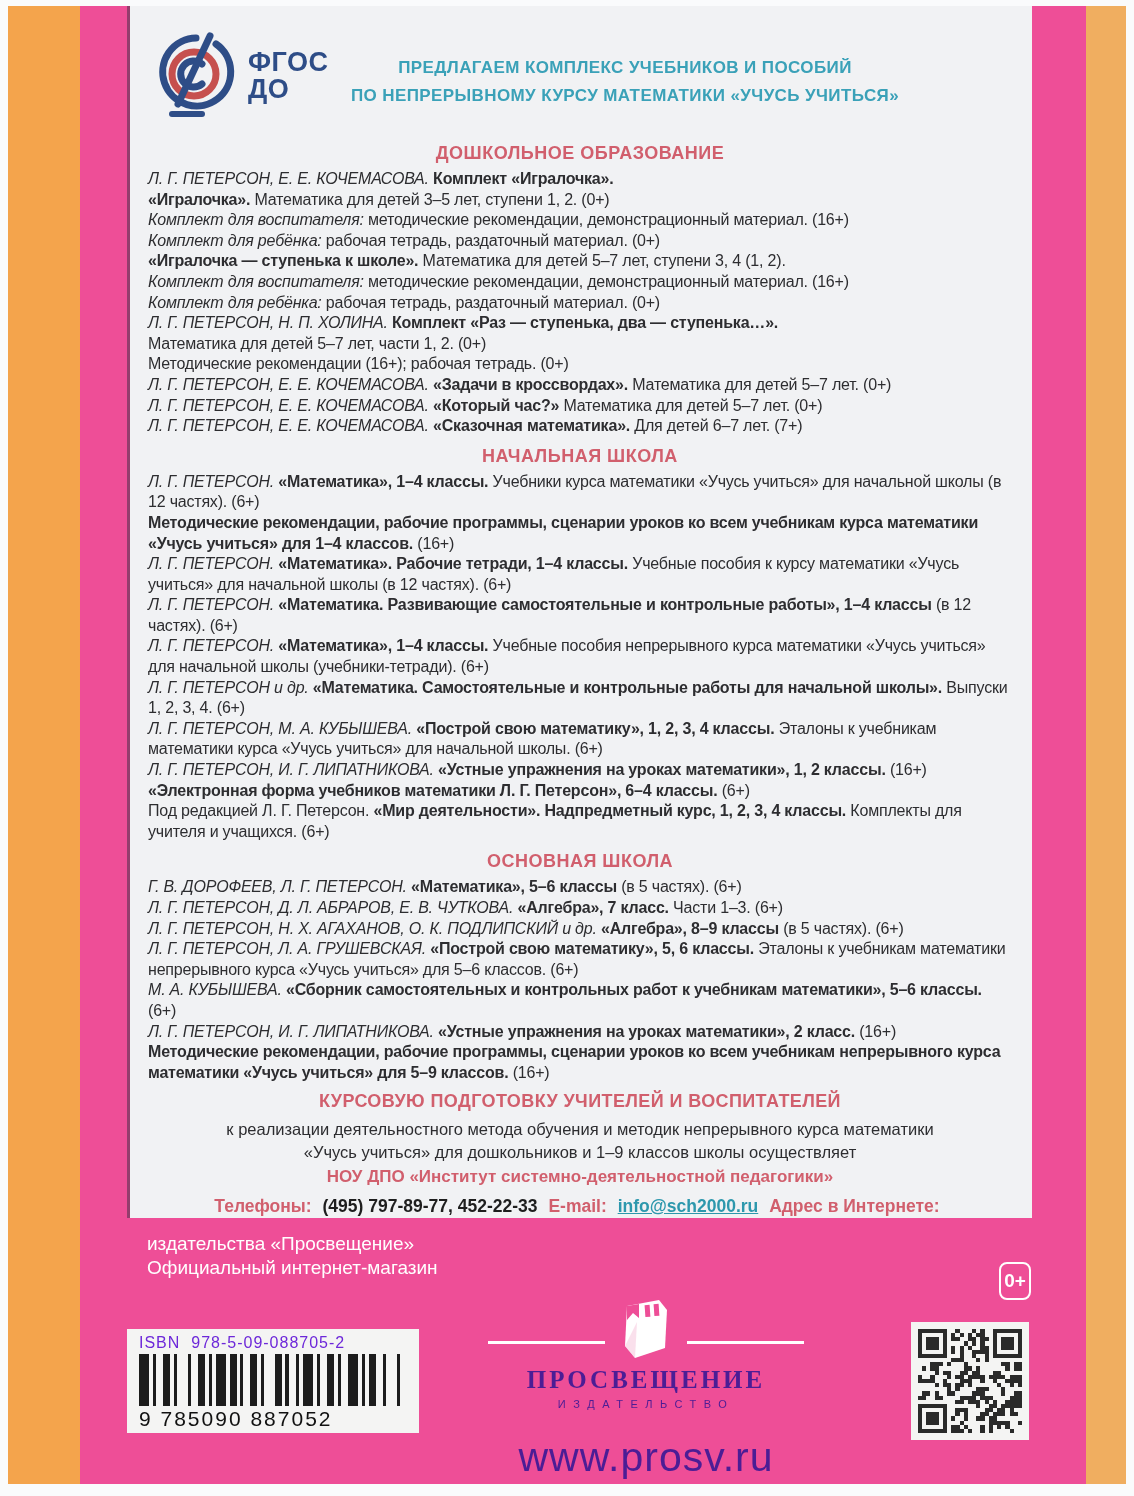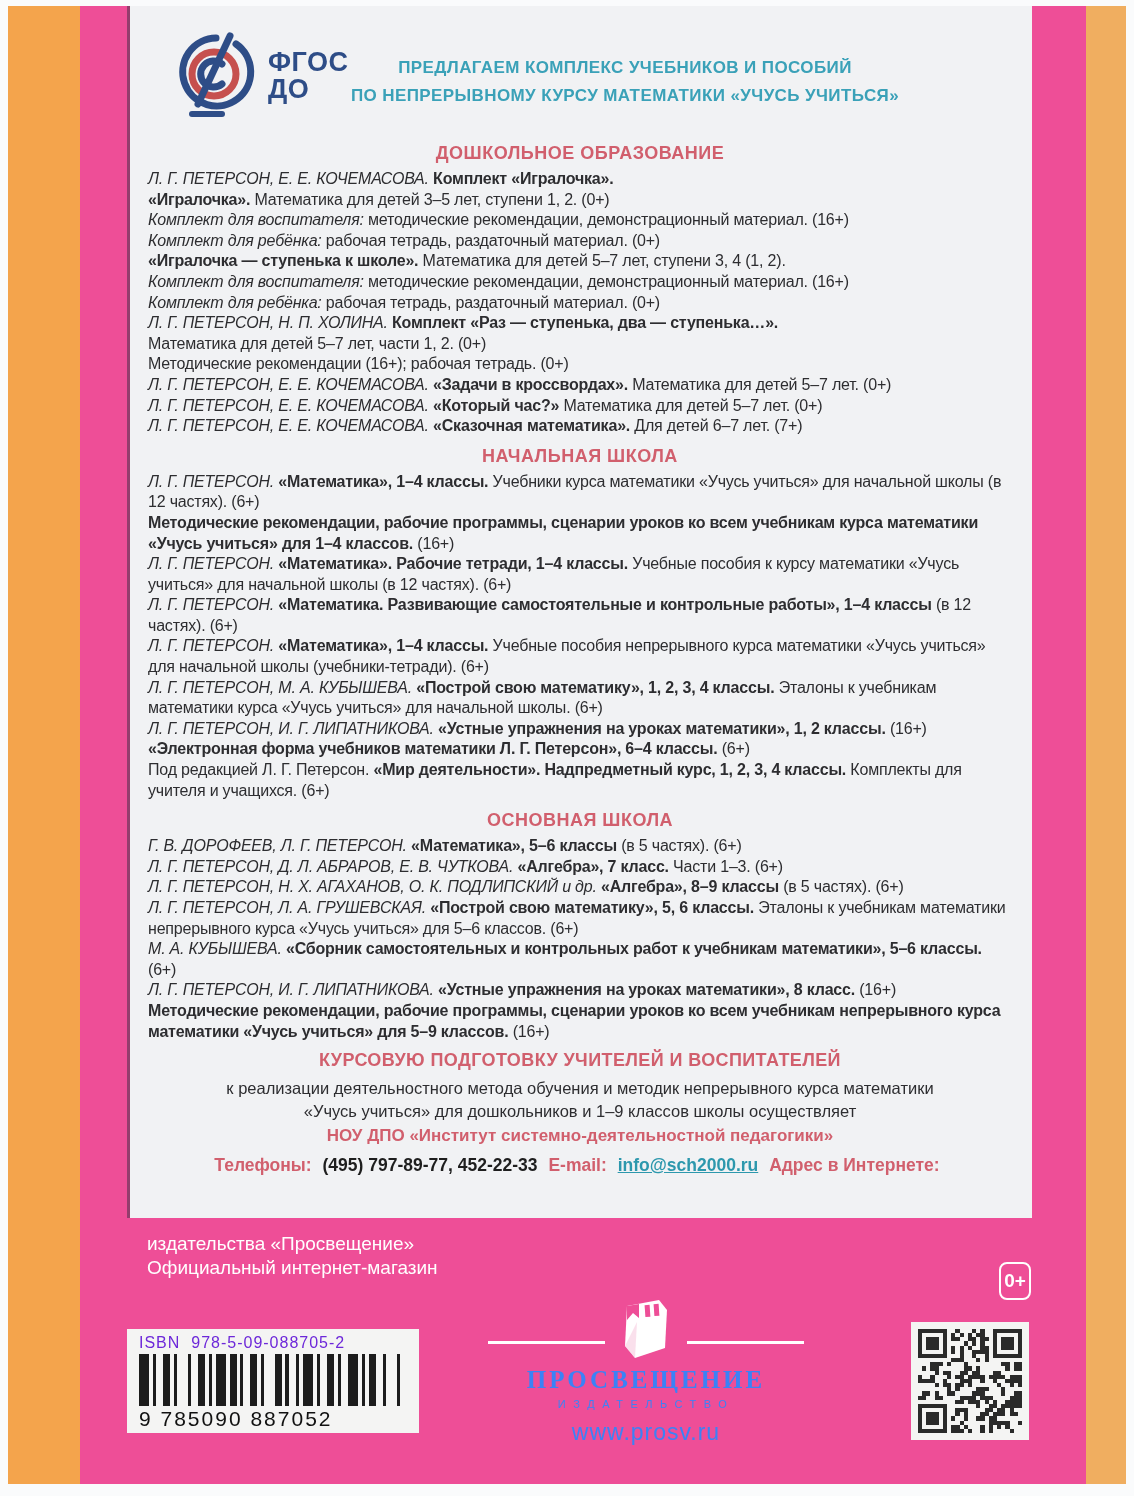--- a/index.html
+++ b/index.html
@@ -9,21 +9,21 @@
   .cover-bg{position:absolute;left:8px;top:6px;right:8px;bottom:12px;background:#ee4e97;}
   .strip-orange-left{position:absolute;left:8px;top:6px;width:72px;bottom:12px;background:#f4a44c;}
   .strip-orange-right{position:absolute;right:8px;top:6px;width:40px;bottom:12px;background:#f0ae60;}
 
   .content-box{position:absolute;left:130px;top:6px;width:902px;height:1212px;
        background:#f1f2f4;box-shadow:-3px 0 0 rgba(74,47,74,.55);
        box-sizing:border-box;padding:24px 20px 0 18px;overflow:hidden;}
 
   
   .header{position:relative;height:104px;}
-  .fgos-logo{position:absolute;left:24px;top:0;display:flex;align-items:center;gap:8px;}
+  .fgos-logo{position:absolute;left:4px;top:0;display:flex;align-items:center;gap:8px;}
   .fgos-text{color:#2e4d87;font-weight:bold;font-size:27px;line-height:27px;letter-spacing:.5px;}
   .tagline{position:absolute;left:90px;right:0;top:24px;text-align:center;
        color:#3aa1b8;font-weight:bold;font-size:17px;line-height:28px;letter-spacing:.4px;}
 
   
   .sec-title{text-align:center;color:#d15f6d;font-weight:bold;font-size:18px;
        letter-spacing:.5px;margin:9px 0 5px 0;}
   .book-item{margin:0;font-size:16px;line-height:20.6px;color:#2d2d30;letter-spacing:-0.2px;}
   .seg-i{font-style:italic;}
   .seg-b{font-weight:bold;}
@@ -43,27 +43,27 @@
   .shop-block{position:absolute;left:147px;top:1232px;color:#fff;font-size:19px;line-height:24px;}
   .shop-url{font-weight:bold;}
 
   .barcode-box{position:absolute;left:127px;top:1329px;width:292px;height:104px;
        background:#f4f4f3;box-sizing:border-box;padding:5px 12px 0 12px;}
   .isbn-line{font-size:16px;color:#6d28d9;text-align:left;letter-spacing:1px;margin-bottom:2px;}
   .stripes{display:flex;height:52px;align-items:stretch;}
   .stripes div{height:100%;}
   .bc-digits{font-size:21px;color:#111;letter-spacing:2px;margin-top:1px;}
 
-  .publisher-block{position:absolute;left:488px;top:1296px;width:316px;text-align:center;color:#3b82f6;}
+  .publisher-block{position:absolute;left:488px;top:1296px;width:316px;text-align:center;color:#4c1d95;}
   .pub-icon-row{display:flex;align-items:center;justify-content:center;gap:10px;}
   .pub-line{flex:1;height:3px;background:#fff;margin-top:26px;}
   .pub-name{font-family:"Liberation Serif",serif;font-weight:bold;font-size:25px;
        letter-spacing:3px;margin-top:4px;}
   .pub-sub{font-size:11px;letter-spacing:7.5px;margin-top:4px;}
-  .pub-site{font-size:23px;margin-top:9px;letter-spacing:1px;}
+  .pub-site{font-size:41px;margin-top:24px;letter-spacing:1px;}
 
   .age-badge{position:absolute;left:999px;top:1262px;width:28px;height:34px;
        border:2.5px solid #fff;border-radius:8px;color:#fff;font-weight:bold;font-size:19px;
        display:flex;align-items:center;justify-content:center;}
 
   .qr-box{position:absolute;left:911px;top:1322px;width:118px;height:118px;
        background:#f4f4f3;display:flex;align-items:center;justify-content:center;}
 </style>
 </head>
 <body>
@@ -110,31 +110,32 @@
         <p class="book-item"><span class="seg-n">Методические рекомендации (16+); рабочая тетрадь. (0+)</span></p>
         <p class="book-item"><span class="seg-i">Л. Г. ПЕТЕРСОН, Е. Е. КОЧЕМАСОВА. </span><span class="seg-b">«Задачи в кроссвордах».</span><span class="seg-n"> Математика для детей 5–7 лет. (0+)</span></p>
         <p class="book-item"><span class="seg-i">Л. Г. ПЕТЕРСОН, Е. Е. КОЧЕМАСОВА. </span><span class="seg-b">«Который час?»</span><span class="seg-n"> Математика для детей 5–7 лет. (0+)</span></p>
         <p class="book-item"><span class="seg-i">Л. Г. ПЕТЕРСОН, Е. Е. КОЧЕМАСОВА. </span><span class="seg-b">«Сказочная математика».</span><span class="seg-n"> Для детей 6–7 лет. (7+)</span></p>
         <div class="sec-title">НАЧАЛЬНАЯ ШКОЛА</div>
         <p class="book-item"><span class="seg-i">Л. Г. ПЕТЕРСОН. </span><span class="seg-b">«Математика», 1–4 классы.</span><span class="seg-n"> Учебники курса математики «Учусь учиться» для начальной школы (в 12 частях). (6+)</span></p>
         <p class="book-item"><span class="seg-b">Методические рекомендации, рабочие программы, сценарии уроков ко всем учебникам курса математики «Учусь учиться» для 1–4 классов.</span><span class="seg-n"> (16+)</span></p>
         <p class="book-item"><span class="seg-i">Л. Г. ПЕТЕРСОН. </span><span class="seg-b">«Математика». Рабочие тетради, 1–4 классы.</span><span class="seg-n"> Учебные пособия к курсу математики «Учусь учиться» для начальной школы (в 12 частях). (6+)</span></p>
         <p class="book-item"><span class="seg-i">Л. Г. ПЕТЕРСОН. </span><span class="seg-b">«Математика. Развивающие самостоятельные и контрольные работы», 1–4 классы</span><span class="seg-n"> (в 12 частях). (6+)</span></p>
         <p class="book-item"><span class="seg-i">Л. Г. ПЕТЕРСОН. </span><span class="seg-b">«Математика», 1–4 классы.</span><span class="seg-n"> Учебные пособия непрерывного курса математики «Учусь учиться» для начальной школы (учебники-тетради). (6+)</span></p>
+        <p class="book-item"><span class="seg-i">Л. Г. ПЕТЕРСОН и др. </span><span class="seg-b">«Математика. Самостоятельные и контрольные работы для начальной школы».</span><span class="seg-n"> Выпуски 1, 2, 3, 4. (6+)</span></p>
         <p class="book-item"><span class="seg-i">Л. Г. ПЕТЕРСОН, М. А. КУБЫШЕВА. </span><span class="seg-b">«Построй свою математику», 1, 2, 3, 4 классы.</span><span class="seg-n"> Эталоны к учебникам математики курса «Учусь учиться» для начальной школы. (6+)</span></p>
         <p class="book-item"><span class="seg-i">Л. Г. ПЕТЕРСОН, И. Г. ЛИПАТНИКОВА. </span><span class="seg-b">«Устные упражнения на уроках математики», 1, 2 классы.</span><span class="seg-n"> (16+)</span></p>
         <p class="book-item"><span class="seg-b">«Электронная форма учебников математики Л. Г. Петерсон», 6–4 классы.</span><span class="seg-n"> (6+)</span></p>
         <p class="book-item"><span class="seg-n">Под редакцией Л. Г. Петерсон. </span><span class="seg-b">«Мир деятельности». Надпредметный курс, 1, 2, 3, 4 классы.</span><span class="seg-n"> Комплекты для учителя и учащихся. (6+)</span></p>
         <div class="sec-title">ОСНОВНАЯ ШКОЛА</div>
         <p class="book-item"><span class="seg-i">Г. В. ДОРОФЕЕВ, Л. Г. ПЕТЕРСОН. </span><span class="seg-b">«Математика», 5–6 классы</span><span class="seg-n"> (в 5 частях). (6+)</span></p>
         <p class="book-item"><span class="seg-i">Л. Г. ПЕТЕРСОН, Д. Л. АБРАРОВ, Е. В. ЧУТКОВА. </span><span class="seg-b">«Алгебра», 7 класс.</span><span class="seg-n"> Части 1–3. (6+)</span></p>
         <p class="book-item"><span class="seg-i">Л. Г. ПЕТЕРСОН, Н. Х. АГАХАНОВ, О. К. ПОДЛИПСКИЙ и др. </span><span class="seg-b">«Алгебра», 8–9 классы</span><span class="seg-n"> (в 5 частях). (6+)</span></p>
         <p class="book-item"><span class="seg-i">Л. Г. ПЕТЕРСОН, Л. А. ГРУШЕВСКАЯ. </span><span class="seg-b">«Построй свою математику», 5, 6 классы.</span><span class="seg-n"> Эталоны к учебникам математики непрерывного курса «Учусь учиться» для 5–6 классов. (6+)</span></p>
         <p class="book-item"><span class="seg-i">М. А. КУБЫШЕВА. </span><span class="seg-b">«Сборник самостоятельных и контрольных работ к учебникам математики», 5–6 классы.</span><span class="seg-n"> (6+)</span></p>
-        <p class="book-item"><span class="seg-i">Л. Г. ПЕТЕРСОН, И. Г. ЛИПАТНИКОВА. </span><span class="seg-b">«Устные упражнения на уроках математики», 8 класс.</span><span class="seg-n"> (16+)</span></p>
+        <p class="book-item"><span class="seg-i">Л. Г. ПЕТЕРСОН, И. Г. ЛИПАТНИКОВА. </span><span class="seg-b">«Устные упражнения на уроках математики», 2 класс.</span><span class="seg-n"> (16+)</span></p>
         <p class="book-item"><span class="seg-b">Методические рекомендации, рабочие программы, сценарии уроков ко всем учебникам непрерывного курса математики «Учусь учиться» для 5–9 классов.</span><span class="seg-n"> (16+)</span></p>
       </div>
 
     <div class="footer">
       <div class="footer-title">КУРСОВУЮ ПОДГОТОВКУ УЧИТЕЛЕЙ И ВОСПИТАТЕЛЕЙ</div>
       <div class="footer-line">к реализации деятельностного метода обучения и методик непрерывного курса математики</div>
       <div class="footer-line">«Учусь учиться» для дошкольников и 1–9 классов школы осуществляет</div>
       <div class="footer-org">НОУ ДПО «Институт системно-деятельностной педагогики»</div>
       <div class="contacts">
         <span class="c-label">Телефоны:</span>

